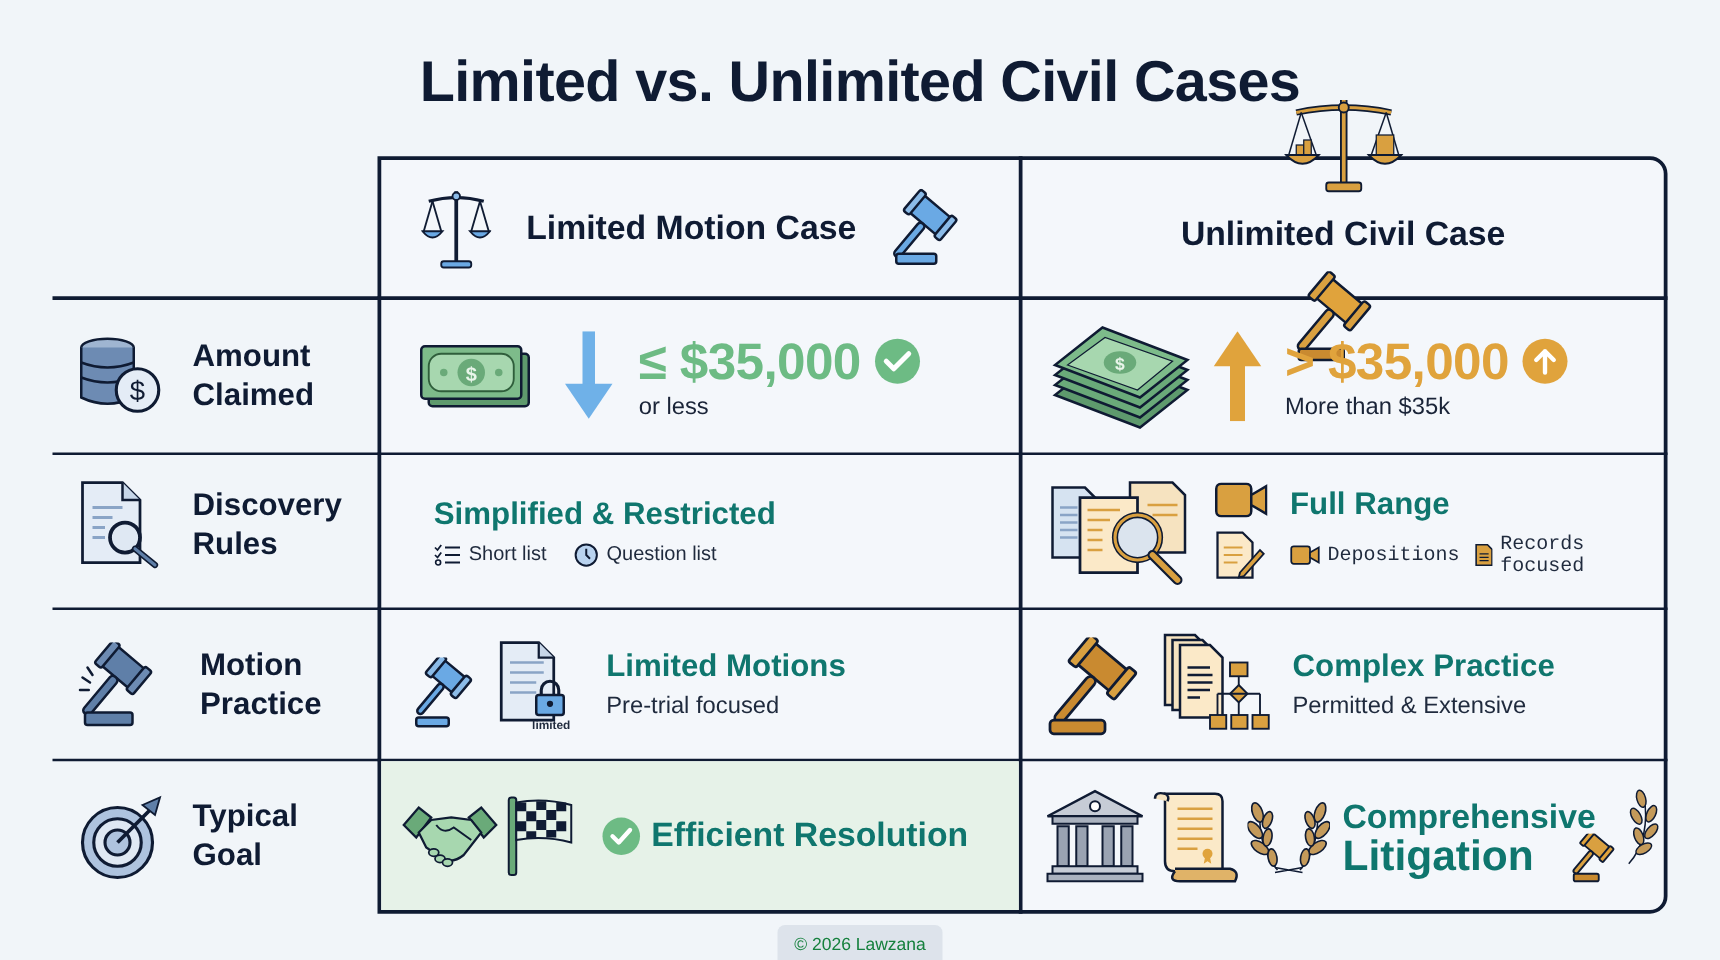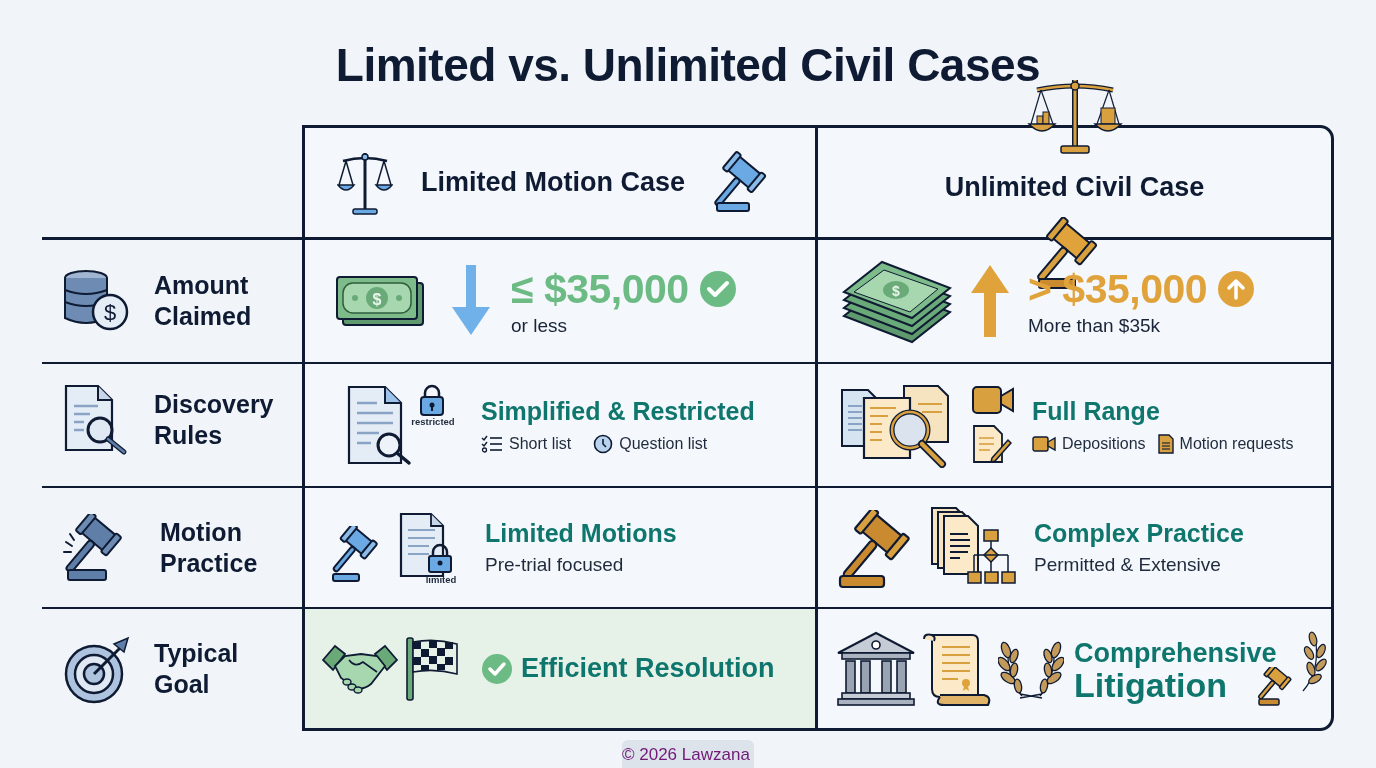--- a/index.html
+++ b/index.html
@@ -38,21 +38,21 @@
     .sub { font-size: 19px; color: #1a2438; margin-top: 2px; }
     .cell-title { font-size: 25px; font-weight: 700; color: #0f766e; }
     .cell-sub { font-size: 19px; color: #1f2a3d; margin-top: 6px; }
     .chips { display: flex; gap: 22px; margin-top: 8px; font-size: 16px; color: #1f2a3d; align-items: center; }
     .chip { display: flex; align-items: center; gap: 6px; }
     .stack { display: flex; flex-direction: column; }
     .green-bg { background: #e6f2e8; }
     .footer {
       position: absolute; left: 622px; top: 740px; width: 132px; height: 28px;
       background: #dde3eb; border-radius: 6px 6px 0 0;
-      font-size: 17px; color: #701a75; text-align: left; line-height: 30px;
+      font-size: 14px; color: #15803d; text-align: center; line-height: 30px;
     }
     svg { display: block; }
   </style>
 </head>
 <body>
 
 <div class="title">Limited vs. Unlimited Civil Cases</div>
 
 <div class="hline" style="left:42px; top:237px; width:262px; height:3px;"></div>
 <div class="hline" style="left:42px; top:362px; width:262px; height:2px;"></div>
@@ -228,42 +228,20 @@
       <line x1="46" y1="55" x2="62" y2="68" stroke="#5f7fa8" stroke-width="2.5" stroke-linecap="round"></line>
     </svg>
   </span>
   <div class="stack">
     <span class="lbl">Discovery</span>
     <span class="lbl">Rules</span>
   </div>
 </div>
 
 <div class="cell" style="left:305px; top:364px; width:510px; height:122px; padding-left:42px; gap:14px;">
-  <span style="position:relative;">
-    <svg width="120" height="84" viewBox="0 0 120 84">
-      <path d="M2 4 H38 L54 20 V80 H2 Z" fill="#e4ecf6" stroke="#0f1b33" stroke-width="2.2"></path>
-      <path d="M38 4 V20 H54" fill="#9ec3ea" stroke="#0f1b33" stroke-width="2"></path>
-      <g stroke="#8aa4c6" stroke-width="2.5">
-          <line x1="10" y1="20" x2="30" y2="20"></line>
-          <line x1="10" y1="30" x2="46" y2="30"></line>
-          <line x1="10" y1="40" x2="46" y2="40"></line>
-          <line x1="10" y1="50" x2="32" y2="50"></line>
-          <line x1="10" y1="60" x2="24" y2="60"></line>
-        </g>
-      <circle cx="42" cy="62" r="11" fill="#eef3f9" stroke="#0f1b33" stroke-width="3"></circle>
-      <line x1="50" y1="70" x2="62" y2="80" stroke="#0f1b33" stroke-width="3.5" stroke-linecap="round"></line>
-      <g>
-        <path d="M78 14 V10 A7 7 0 0 1 92 10 V14" fill="none" stroke="#0f1b33" stroke-width="2.5"></path>
-        <rect x="74" y="14" width="22" height="18" rx="3" fill="#6aa9e4" stroke="#0f1b33" stroke-width="2"></rect>
-        <circle cx="85" cy="22" r="2.5" fill="#0f1b33"></circle>
-          <rect x="84" y="23" width="2" height="5" fill="#0f1b33"></rect>
-      </g>
-      <text x="86" y="42" text-anchor="middle" font-size="9.5" font-weight="700" font-family="Liberation Sans, sans-serif" fill="#1f2a3d">restricted</text>
-    </svg>
-  </span>
   <div class="stack">
     <span class="cell-title">Simplified &amp; Restricted</span>
     <div class="chips">
       <span class="chip">
         <svg width="22" height="18" viewBox="0 0 22 18">
             <path d="M1 3 L3 5 L6 1" stroke="#0f1b33" stroke-width="1.4" fill="none"></path>
             <path d="M1 9 L3 11 L6 7" stroke="#0f1b33" stroke-width="1.4" fill="none"></path>
             <circle cx="3.5" cy="15" r="2" fill="none" stroke="#0f1b33" stroke-width="1.3"></circle>
             <g stroke="#0f1b33" stroke-width="1.6">
               <line x1="9" y1="3" x2="21" y2="3"></line>
@@ -322,38 +300,38 @@
         <g stroke="#d9a040" stroke-width="1.6">
           <line x1="7" y1="14" x2="22" y2="14"></line>
           <line x1="7" y1="20" x2="22" y2="20"></line>
           <line x1="7" y1="26" x2="18" y2="26"></line>
         </g>
         <path d="M20 34 L36 16 L39 19 L23 37 L19 38 Z" fill="#d9a040" stroke="#0f1b33" stroke-width="1.5"></path>
       </svg>
   </div>
   <div class="stack">
     <span class="cell-title">Full Range</span>
-    <div class="chips" style="gap:12px;">
+    <div class="chips" style="gap:12px;font-family:Liberation Mono, monospace;">
       <span class="chip">
         <svg width="24" height="16" viewBox="0 0 24 16">
             <rect x="1" y="1" width="15" height="14" rx="2" fill="#d9a040" stroke="#0f1b33" stroke-width="1.4"></rect>
             <path d="M16 6 L23 2 V14 L16 10 Z" fill="#d9a040" stroke="#0f1b33" stroke-width="1.4"></path>
           </svg>
         <span>Depositions</span>
       </span>
       <span class="chip">
         <svg width="16" height="20" viewBox="0 0 16 20">
             <path d="M1 1 H11 L15 5 V19 H1 Z" fill="#d9a040" stroke="#0f1b33" stroke-width="1.4"></path>
             <g stroke="#0f1b33" stroke-width="1.1">
               <line x1="4" y1="9" x2="12" y2="9"></line>
               <line x1="4" y1="12" x2="12" y2="12"></line>
               <line x1="4" y1="15" x2="12" y2="15"></line>
             </g>
           </svg>
-        <span>Motion requests</span>
+        <span>Records focused</span>
       </span>
     </div>
   </div>
 </div>
 
 <div class="cell rowlabel" style="left:42px; top:488px; width:260px; height:119px;">
   <span>
     <svg width="76" height="68" viewBox="0 0 76 68">
       <g stroke="#0f1b33" stroke-width="2" stroke-linecap="round">
           <line x1="4" y1="28" x2="10" y2="32"></line>

